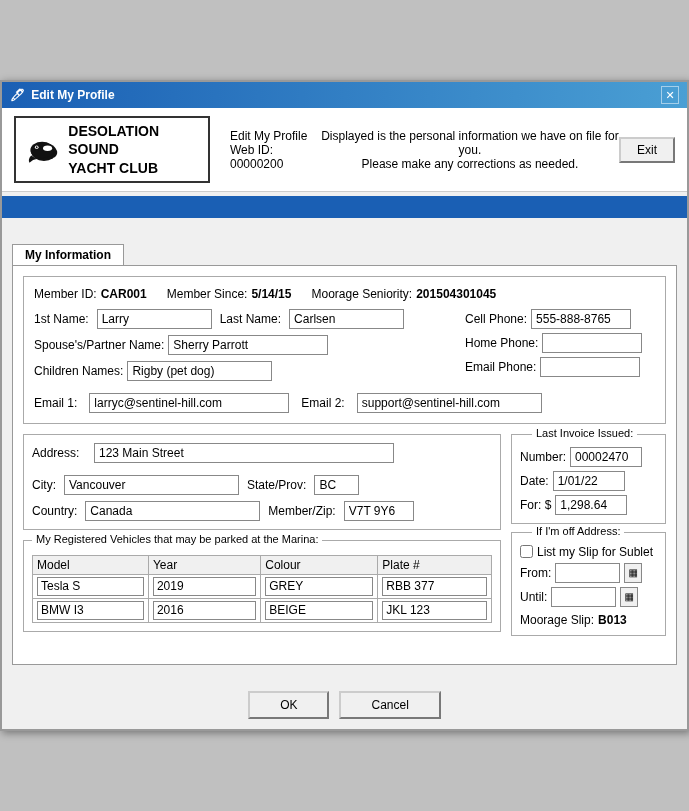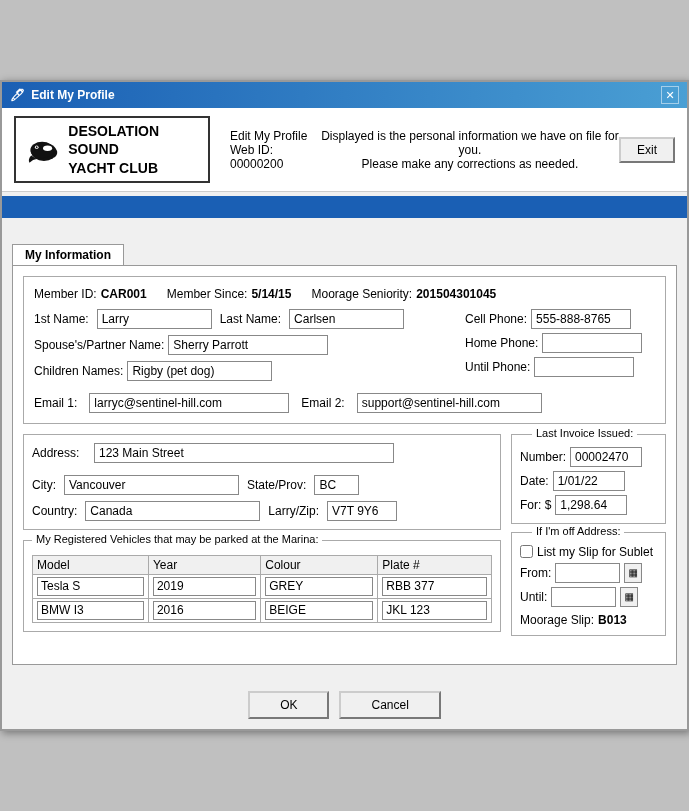--- a/index.html
+++ b/index.html
@@ -334,21 +334,21 @@
         <div style="margin-top:0; min-width:190px;">
           <div class="phone-row">
             <span class="form-label">Cell Phone:</span>
             <input class="form-input" style="width: 100px;" value="555-888-8765">
           </div>
           <div class="phone-row" style="margin-top:4px;">
             <span class="form-label">Home Phone:</span>
             <input class="form-input" style="width: 100px;" value="">
           </div>
           <div class="phone-row" style="margin-top:4px;">
-            <span class="form-label">Until Phone:</span>
+            <span class="form-label">Email Phone:</span>
             <input class="form-input" style="width: 100px;" value="">
           </div>
         </div>
       </div>
 
       <div style="display:flex; gap:12px; align-items:center;">
         <span class="form-label">Email 1:</span>
         <input class="form-input" style="width: 200px;" value="larryc@sentinel-hill.com">
         <span class="form-label">Email 2:</span>
         <input class="form-input" style="width: 185px;" value="support@sentinel-hill.com">
@@ -370,21 +370,21 @@
           <div style="display:flex; align-items:center; gap:8px; margin-bottom:6px;">
             <span class="form-label">City:</span>
             <input class="form-input" style="width: 175px;" value="Vancouver">
             <span class="form-label">State/Prov:</span>
             <input class="form-input" style="width: 45px;" value="BC">
           </div>
 
           <div style="display:flex; align-items:center; gap:8px;">
             <span class="form-label">Country:</span>
             <input class="form-input" style="width: 175px;" value="Canada">
-            <span class="form-label">Larry/Zip:</span>
+            <span class="form-label">Member/Zip:</span>
             <input class="form-input" style="width: 70px;" value="V7T 9Y6">
           </div>
         </div>
 
         <div class="vehicles-box">
           <span class="vehicles-legend">My Registered Vehicles that may be parked at the Marina:</span>
           <div style="margin-top:6px;">
             <table class="table-like">
               <thead>
                 <tr>

